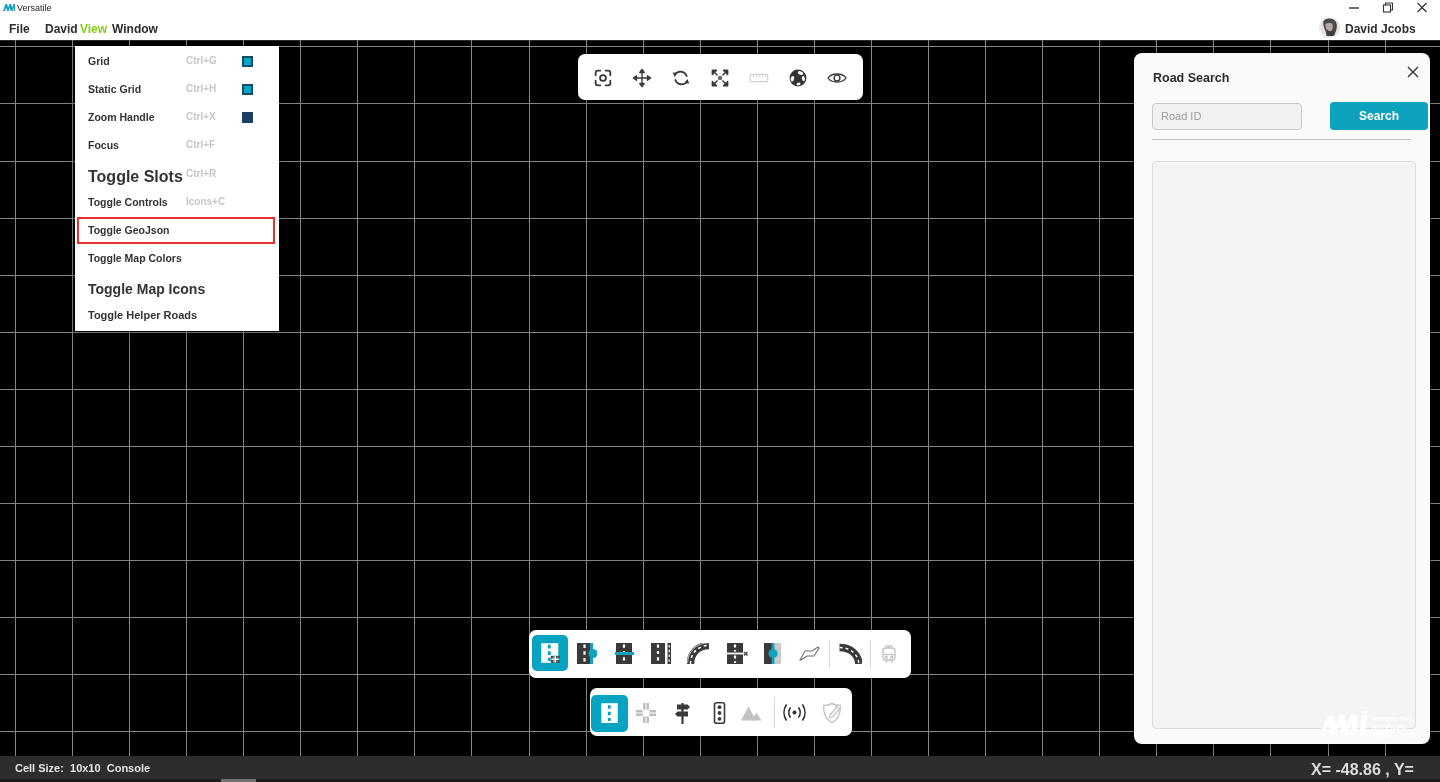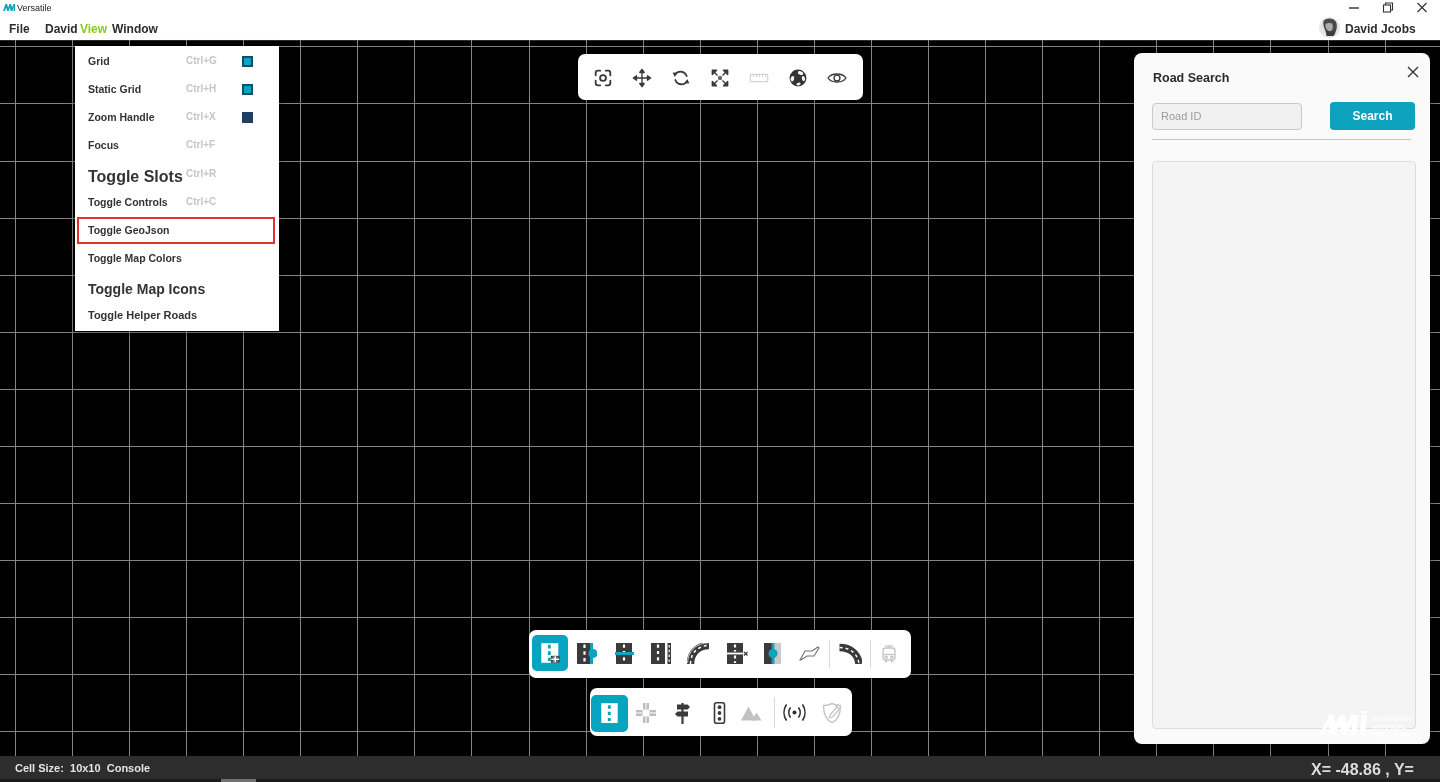--- a/index.html
+++ b/index.html
@@ -87,21 +87,21 @@
 <div class="abs" style="left:88px;top:139px;font-size:10.5px;font-weight:bold;color:#333;">Focus</div>
 
 <div class="abs" style="left:186px;top:139px;font-size:10px;font-weight:bold;color:#c3c7cb;">Ctrl+F</div>
 
 <div class="abs" style="left:88px;top:168px;font-size:16px;font-weight:bold;color:#333;">Toggle Slots</div>
 
 <div class="abs" style="left:186px;top:168px;font-size:10px;font-weight:bold;color:#c3c7cb;">Ctrl+R</div>
 
 <div class="abs" style="left:88px;top:196px;font-size:10.5px;font-weight:bold;color:#333;">Toggle Controls</div>
 
-<div class="abs" style="left:186px;top:196px;font-size:10px;font-weight:bold;color:#c3c7cb;">Ctrl+C</div>
+<div class="abs" style="left:186px;top:196px;font-size:10px;font-weight:bold;color:#c3c7cb;">Icons+C</div>
 
 <div class="abs" style="left:77px;top:217px;width:198px;height:27px;border:2px solid #e5312f;"></div>
 
 <div class="abs" style="left:88px;top:224px;font-size:10.5px;font-weight:bold;color:#333;">Toggle GeoJson</div>
 
 <div class="abs" style="left:88px;top:252px;font-size:10.5px;font-weight:bold;color:#333;">Toggle Map Colors</div>
 
 <div class="abs" style="left:88px;top:281px;font-size:14px;font-weight:bold;color:#333;">Toggle Map Icons</div>
 
 <div class="abs" style="left:88px;top:309px;font-size:11px;font-weight:bold;color:#333;">Toggle Helper Roads</div>
@@ -173,21 +173,21 @@
 <div class="abs" style="left:1153px;top:71px;font-size:12.5px;font-weight:bold;color:#2b2b2b;">Road Search</div>
 
 <svg class="abs" style="left:1405px;top:64px;" width="16" height="16" viewBox="0 0 16 16">
   <path d="M3 3 L13 13 M13 3 L3 13" stroke="#333" stroke-width="1.4"></path>
 </svg>
 
 <div class="abs" style="left:1152px;top:103px;width:150px;height:27px;background:#f1f1f1;border:1px solid #c9c9c9;border-radius:4px;"></div>
 
 <div class="abs" style="left:1161px;top:110px;font-size:11px;color:#9c9c9c;">Road ID</div>
 
-<div class="abs" style="left:1330px;top:102px;width:85px;height:28px;background:#0da2bd;border-radius:4px;color:#fff;font-size:12px;font-weight:bold;text-align:center;line-height:28px;">Search</div>
+<div class="abs" style="left:1330px;top:102px;width:98px;height:28px;background:#0da2bd;border-radius:4px;color:#fff;font-size:12px;font-weight:bold;text-align:center;line-height:28px;">Search</div>
 
 <div class="abs" style="left:1152px;top:139px;width:259px;height:1px;background:#c4c4c4;"></div>
 
 <div class="abs" style="left:1152px;top:161px;width:264px;height:568px;background:#f4f4f4;border:1px solid #ddd;border-radius:4px;"></div>
 
 <svg class="abs" style="left:1320px;top:711px;" width="100" height="28" viewBox="0 0 100 28">
   <g fill="#ffffff" transform="skewX(-6)">
     <path d="M2 24 L9.5 4 L14 4 L17 13 L20.5 4 L25 4 L28 13 L31.5 4 L39 4 L39 24 L33.5 24 L33.5 11 L29 24 L24.5 24 L21.2 13.5 L17.5 24 L13 24 L9.8 13.5 L5.8 24 Z"></path>
     <rect x="42" y="4" width="5.5" height="20"></rect>
     <rect x="42" y="0" width="5.5" height="2.6"></rect>

